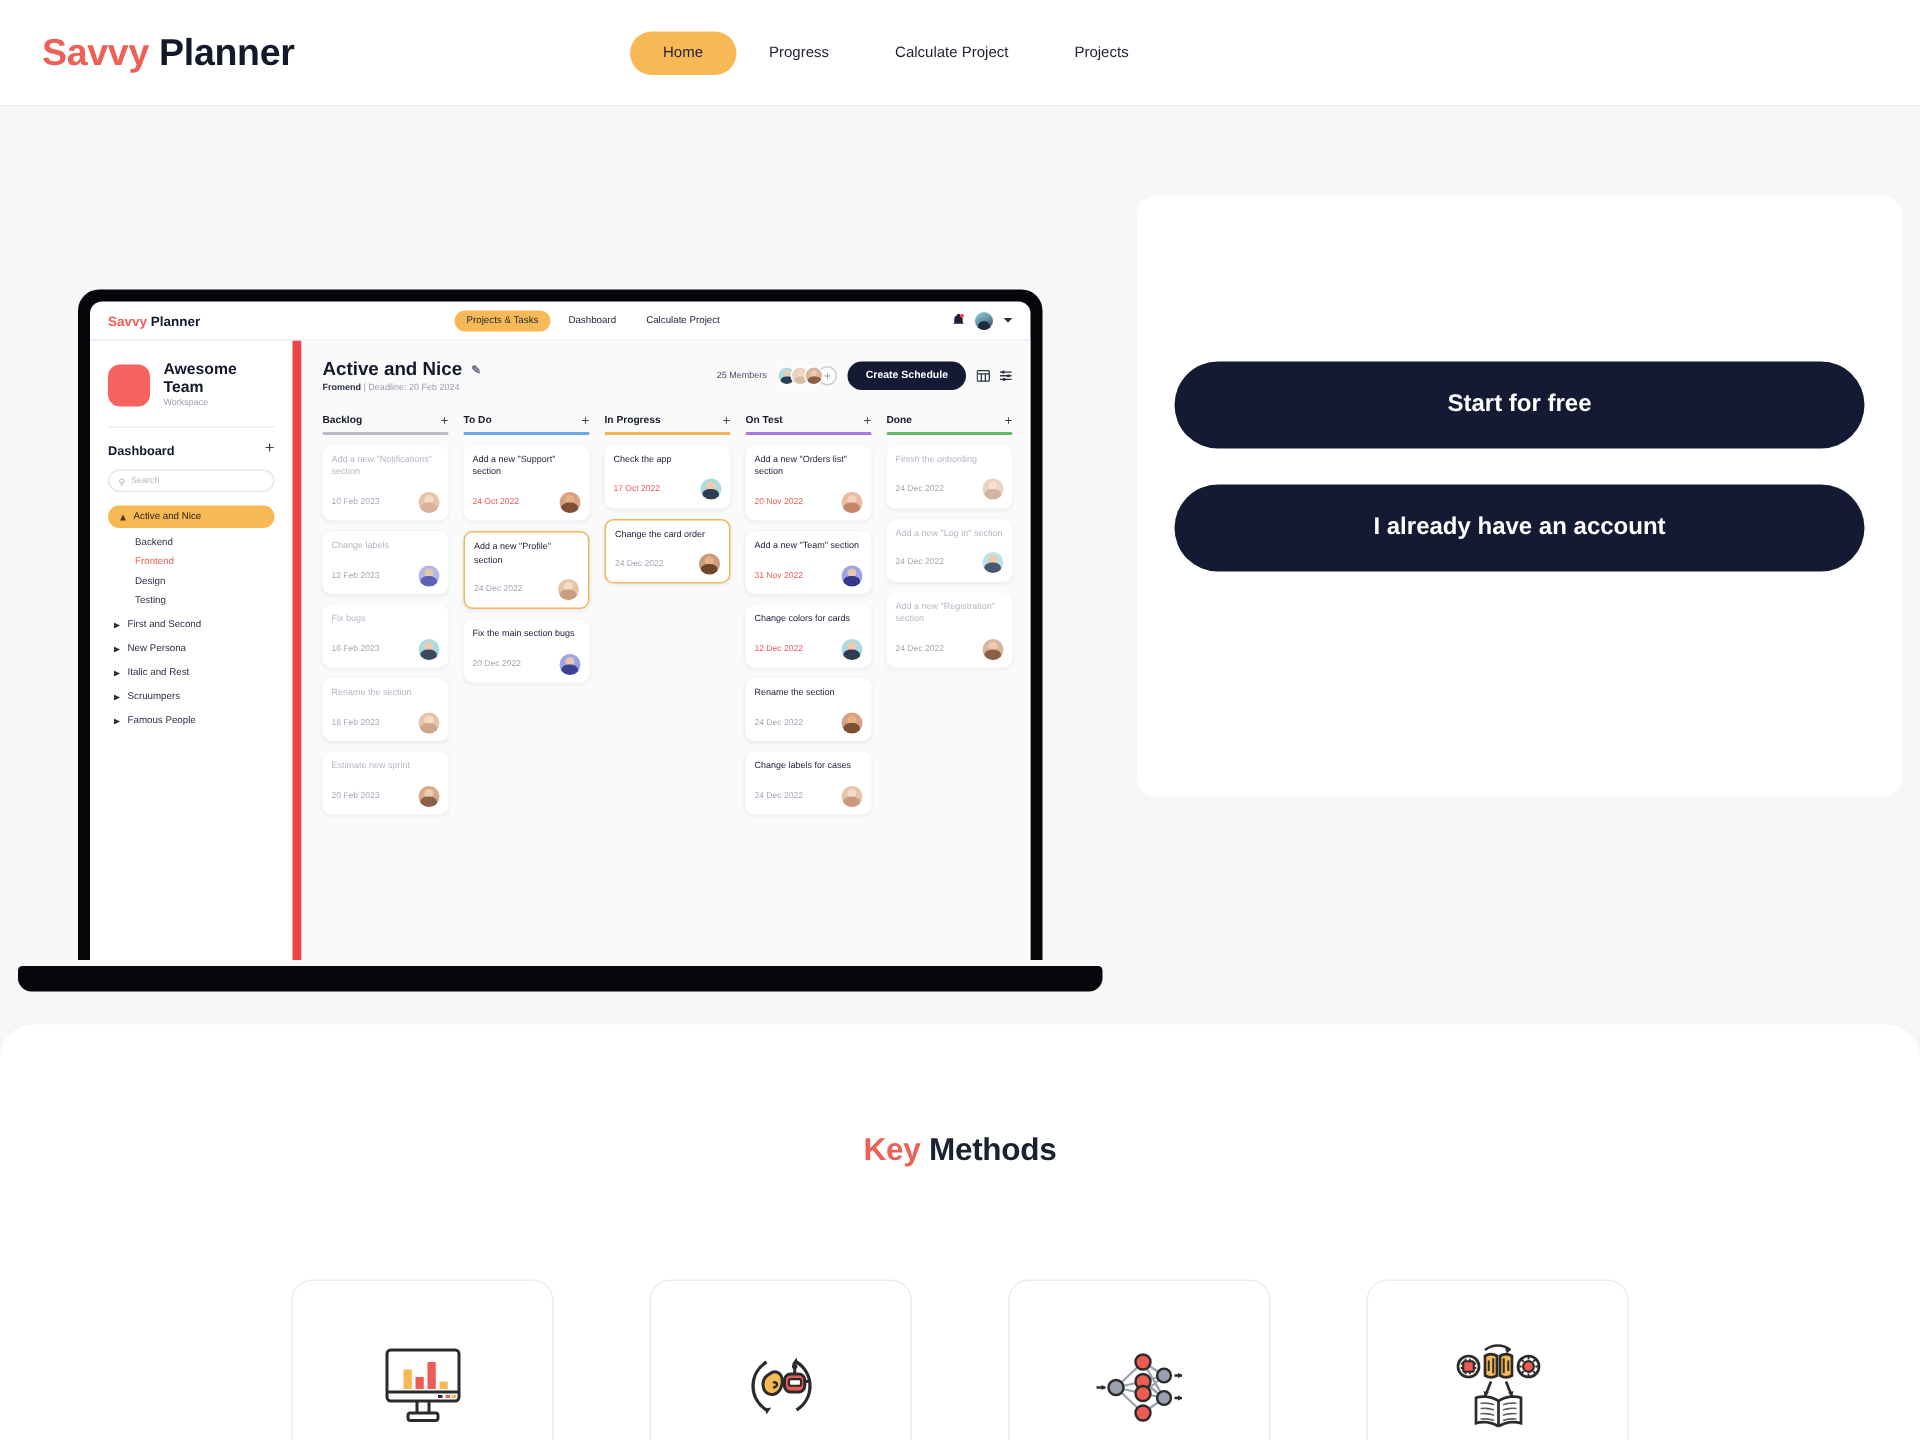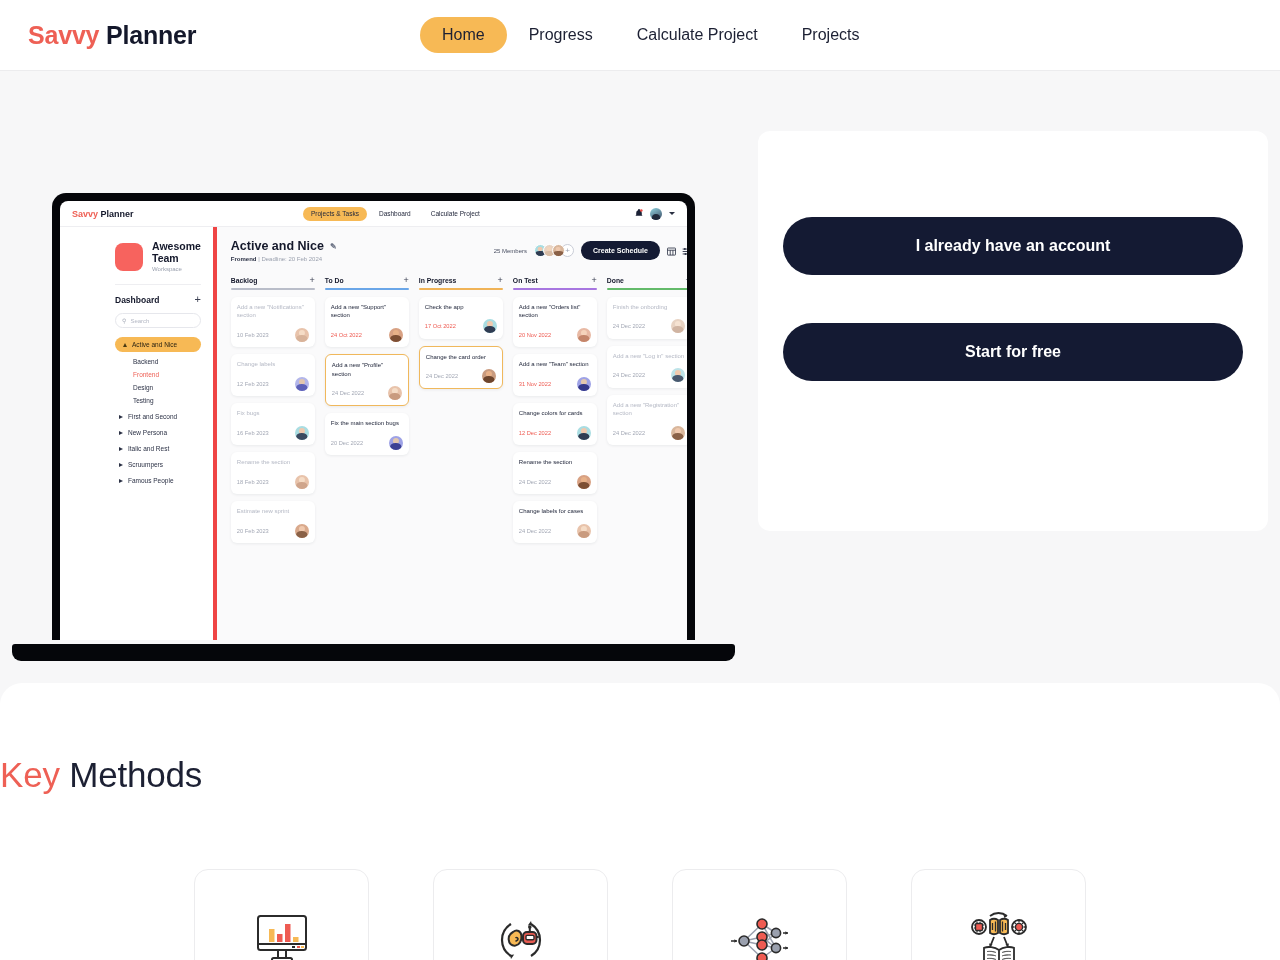--- a/index.html
+++ b/index.html
@@ -31,21 +31,21 @@
   .logo .accent { color: #ee6055; }
   .logo .dark { color: #14182b; }
   .nav-links {
     position: absolute;
     left: 420px;
     display: flex;
     align-items: center;
     gap: 0px;
   }
   .nav-item {
-    font-size: 16px;
+    font-size: 10px;
     color: #1c2033;
     padding: 9px 22px;
     border-radius: 20px;
     white-space: nowrap;
     cursor: pointer;
   }
   .nav-item.active {
     background: #f7b955;
     font-weight: 400;
   }
@@ -137,24 +137,23 @@
     width:8px; height:7px; border-radius:50% 50% 0 0; background:#1f2a3d;
   }
   .caret-down {
     width:0;height:0;border-left:3px solid transparent;border-right:3px solid transparent;
     border-top:3.5px solid #2a3042;
   }
   
   .app-body { display: flex; height: calc(100% - 26px); }
   .app-sidebar {
     width: 143px;
-    border-right: 4px solid #ef4444;
+    border-right: 6px solid #ef4444;
     padding: 14px 12px 0 12px;
     background:#fff;
-    margin-left:43px;
   }
   .ws-row { display: flex; align-items: center; gap: 9px; }
   .ws-logo { width: 28px; height: 28px; border-radius: 8px; background: #f7635e; flex:none;}
   .ws-name { font-size: 10.5px; font-weight: 700; color:#14182b; line-height:1.1; }
   .ws-sub { font-size: 6px; color: #9aa0ae; margin-top:2px; }
   .sb-divider { height:1px; background:#eeeef1; margin:12px 0 9px 0; }
   .sb-head { display:flex; align-items:center; justify-content:space-between; }
   .sb-title { font-size: 8.5px; font-weight:700; color:#14182b; }
   .sb-plus { font-size:11px; color:#3a3f52; line-height:1; }
   .search-box {
@@ -238,21 +237,21 @@
   .hero-btn.secondary { margin-top: 24px; }
   
   .methods {
     position:relative;
     background:#ffffff;
     border-radius: 22px 22px 0 0;
     height: 277px;
     padding-top: 72px;
   }
   .methods-title {
-    font-size:35px; font-weight:400; letter-spacing:-0.2px;
+    text-align:center; font-size:21px; font-weight:700; letter-spacing:-0.2px;
   }
   .methods-title .accent { color:#ee6055; }
   .methods-title .dark { color:#1c2033; }
   .method-cards {
     display:flex; justify-content:center; gap:64px; margin-top:74px;
   }
   .method-card {
     width:175px; height:120px;
     border:1px solid #ececee; border-radius:14px;
     background:#fff;
@@ -669,22 +668,22 @@
 
             </div>
           </div>
         </div>
       </div>
     </div>
     <div class="laptop-base"></div>
   </div>
 
   <div class="hero-card">
+    <div class="hero-btn primary">Start for free</div>
     <div class="hero-btn secondary">I already have an account</div>
-    <div class="hero-btn primary">Start for free</div>
   </div>
 </div>
 
 <div class="methods">
   <div class="methods-title">
     <span class="accent">Key</span>
     <span class="dark">Methods</span>
   </div>
   <div class="method-cards">
 

